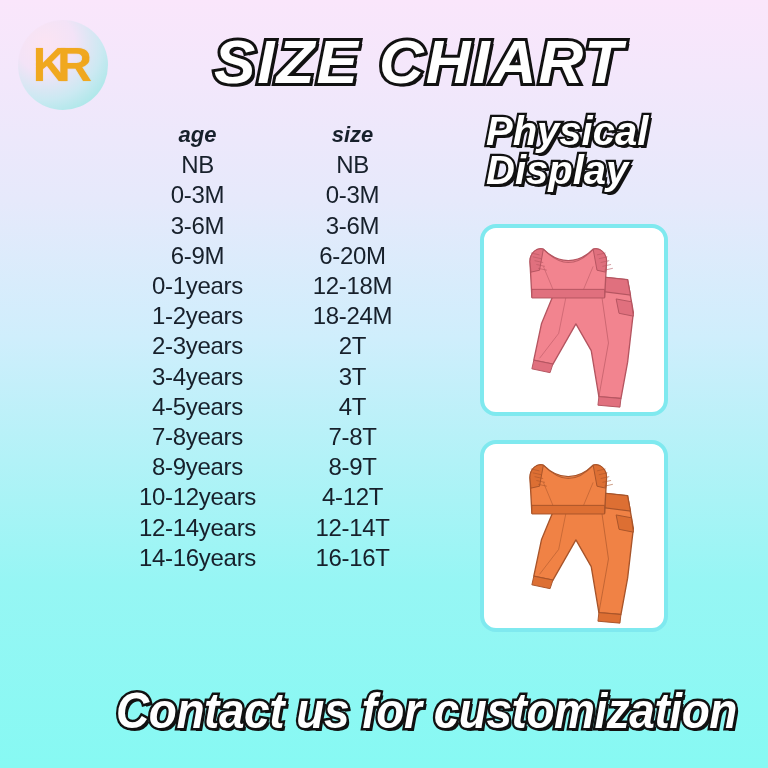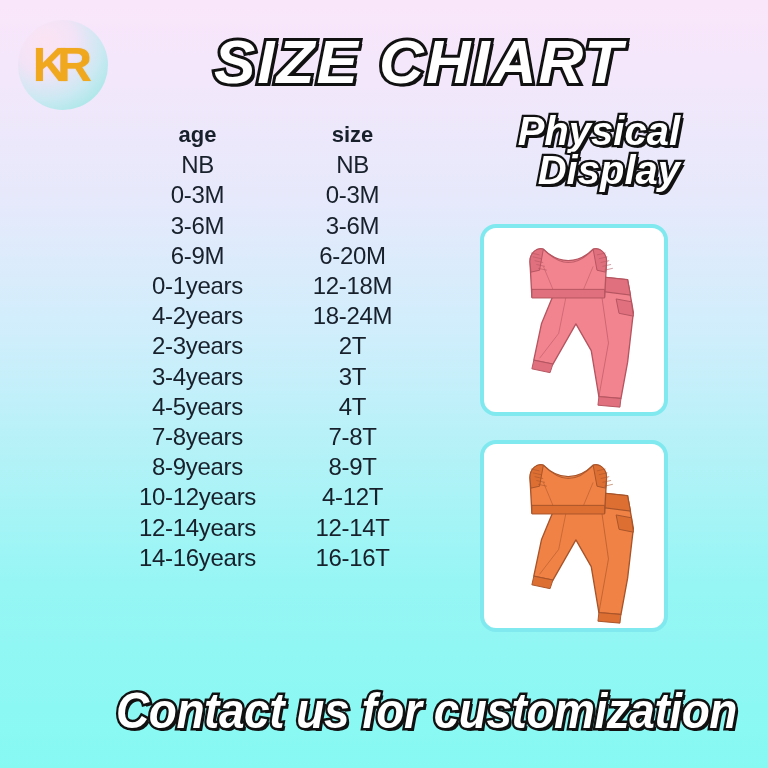--- a/index.html
+++ b/index.html
@@ -50,22 +50,22 @@
   #title {
     position:absolute; top:26px; left:0; width:768px;
     text-align:center;
     font-size:62px;
     letter-spacing:2px;
     transform:translateX(35px);
   }
   #title .outlined { -webkit-text-stroke:6px #111; }
 
   #physical {
-    position:absolute; left:440px; top:112px;
-    width:240px; text-align:right;
+    position:absolute; left:486px; top:112px;
+    width:240px; text-align:left;
     font-size:40px; line-height:0.98;
   }
   #physical .outlined { display:block; -webkit-text-stroke:4.5px #111; }
 
   #footer {
     position:absolute; left:14px; bottom:28px; width:768px;
     text-align:center; font-size:50px;
     letter-spacing:-0.5px;
     margin-left:28px;
   }
@@ -81,21 +81,21 @@
   }
   .trow { display:flex; height:30.2px; align-items:center; }
   .tcell {
     flex:0 0 50%;
     text-align:center;
     font-size:24px;
     font-weight:400;
     color:#17202b;
     letter-spacing:-0.3px;
   }
-  .thead .tcell { font-size:22px; font-weight:900; letter-spacing:0px; }
+  .thead .tcell { font-size:22px; font-weight:900; letter-spacing:0px;font-style:italic; }
 
   
   .card {
     position:absolute;
     width:188px; height:192px;
     background:#fff;
     border:4px solid #7fe9ef;
     border-radius:16px;
     overflow:hidden;
   }
@@ -141,21 +141,21 @@
       </div>
       <div class="trow">
         <div class="tcell">6-9M</div>
         <div class="tcell">6-20M</div>
       </div>
       <div class="trow">
         <div class="tcell">0-1years</div>
         <div class="tcell">12-18M</div>
       </div>
       <div class="trow">
-        <div class="tcell">4-2years</div>
+        <div class="tcell">1-2years</div>
         <div class="tcell">18-24M</div>
       </div>
       <div class="trow">
         <div class="tcell">2-3years</div>
         <div class="tcell">2T</div>
       </div>
       <div class="trow">
         <div class="tcell">3-4years</div>
         <div class="tcell">3T</div>
       </div>

